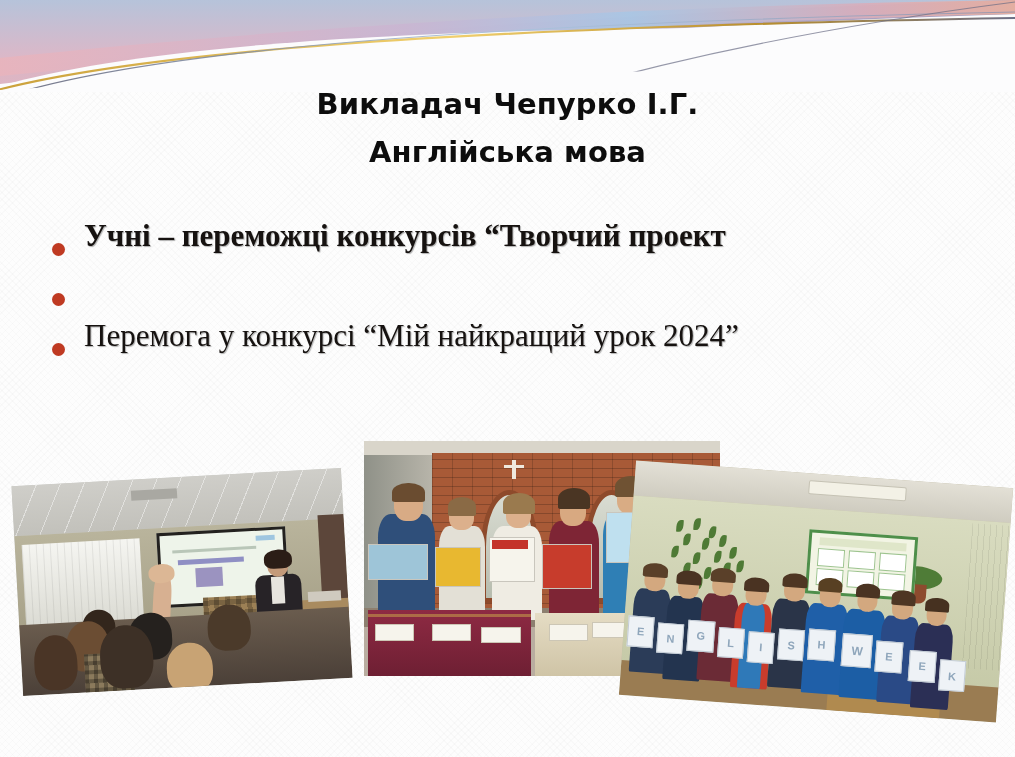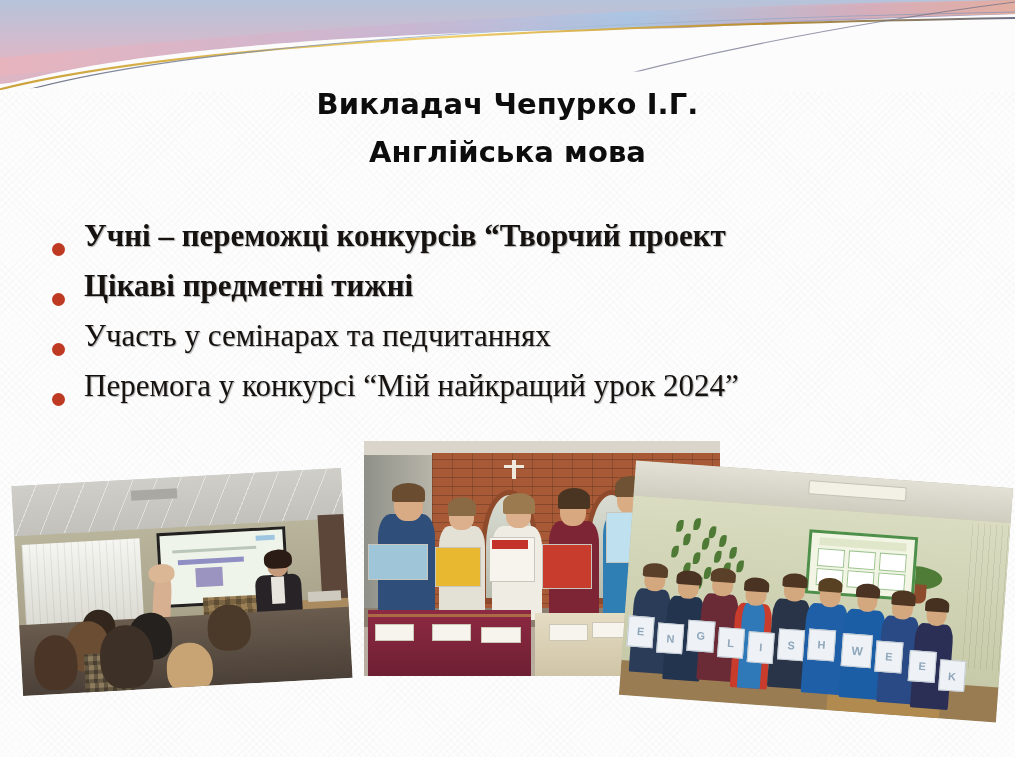--- a/index.html
+++ b/index.html
@@ -318,27 +318,22 @@
 
   <div class="bullet-list">
 
     <div class="bullet-item strong">
       <span class="bullet-dot"></span>
       <span class="bullet-text">Учні – переможці конкурсів “Творчий проект</span>
     </div>
 
     <div class="bullet-item strong">
       <span class="bullet-dot"></span>
-      <span class="bullet-text">Цікаві предметні тижні</span>
     </div>
 
-    <div class="bullet-item">
-      <span class="bullet-dot"></span>
-      <span class="bullet-text">Участь у семінарах та педчитаннях</span>
-    </div>
 
     <div class="bullet-item">
       <span class="bullet-dot"></span>
       <span class="bullet-text">Перемога у конкурсі “Мій найкращий урок 2024”</span>
     </div>
 
   </div>
 
   <div class="photos">
 

